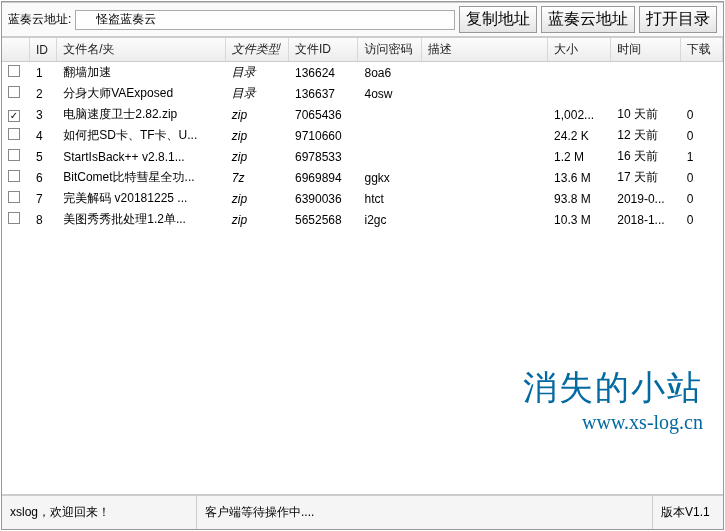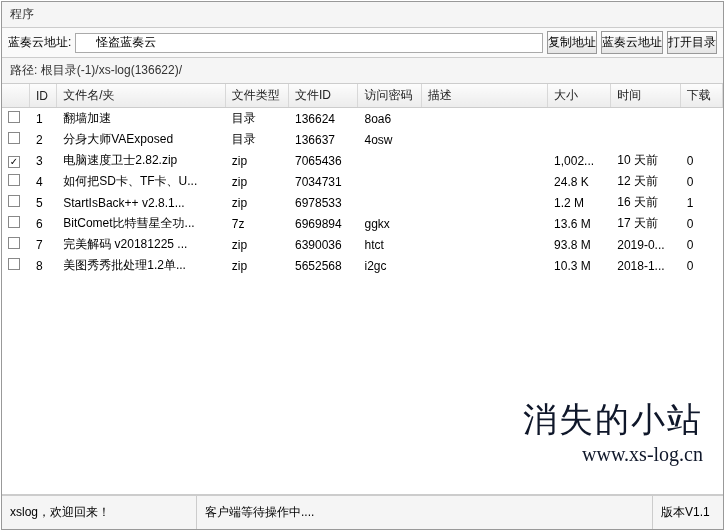--- a/index.html
+++ b/index.html
@@ -2,66 +2,62 @@
 <html><head>
 <meta charset="utf-8">
 <style>
 * { box-sizing: border-box; margin: 0; padding: 0; }
 body { font-family: "Microsoft YaHei", SimSun, sans-serif; font-size: 12px; background: #fff; width: 725px; height: 531px; overflow: hidden; position: relative; }
 .window { border: 1px solid #999; width: 723px; height: 529px; margin: 1px; display: flex; flex-direction: column; background: #f5f5f5; }
 .titlebar { padding: 4px 8px; color: #333; }
 .address-row { display: flex; align-items: center; padding: 3px 6px; gap: 4px; border-top: 1px solid #ccc; border-bottom: 1px solid #ccc; background: #fafafa; }
 .address-row label { white-space: nowrap; }
 .address-row input { flex: 1; border: 1px solid #aaa; padding: 2px 20px; font-size: 12px; background: #fff; }
-.btn { border: 1px solid #999; background: linear-gradient(#fff,#e5e5e5); padding: 2px 0; font-size: 12px; cursor: pointer; white-space: nowrap; }
+.btn { border: 1px solid #999; background: linear-gradient(#fff,#e5e5e5); padding: 2px 6px; font-size: 16px; cursor: pointer; white-space: nowrap; }
 .path-row { padding: 4px 8px; color: #333; }
 .grid { flex: 1; background: #fff; border-top: 1px solid #ccc; border-bottom: 1px solid #ccc; overflow: hidden; position: relative; }
 table { border-collapse: collapse; width: 100%; font-size: 12px; }
 th { text-align: left; font-weight: normal; background: linear-gradient(#fcfcfc,#ececec); border-right: 1px solid #d8d8d8; border-bottom: 1px solid #ccc; padding: 3px 6px; color: #222; position: sticky; top: 0; }
 td { padding: 2px 6px; border-right: 1px solid transparent; white-space: nowrap; overflow: hidden; text-overflow: ellipsis; }
 tbody tr { height: 18px; }
 .col-chk { width: 26px; }
 .col-id  { width: 26px; }
 .col-name{ width: 160px; }
-.col-type{ width: 60px; }
+.col-type{ width: 60px; font-style: italic; }
 .col-fid { width: 66px; }
 .col-pwd { width: 60px; }
 .col-desc{ width: 120px; }
 .col-size{ width: 60px; }
 .col-time{ width: 66px; margin-left: 12px; }
 .col-dl  { width: 40px; }
 .chk { width: 12px; height: 12px; border: 1px solid #888; display: inline-block; background: #fff; text-align: center; line-height: 10px; font-size: 10px; }
-.watermark { position: absolute; right: 20px; bottom: 28px; text-align: right; color: #0f172a; font-family: "KaiTi","STKaiti",serif; pointer-events: none; }
+.watermark { position: absolute; right: 20px; bottom: 60px; text-align: right; color: #0369a1; font-family: "KaiTi","STKaiti",serif; pointer-events: none; }
 .watermark .w-title { font-size: 34px; letter-spacing: 2px; }
 .watermark .w-url   { font-size: 20px; }
 .statusbar { display: flex; border-top: 1px solid #ccc; background: #f5f5f5; }
 .statusbar > div { padding: 8px 8px; border-right: 1px solid #ccc; }
 .statusbar > div:first-child { border-left: none; }
 .statusbar .cell-welcome { width: 195px; }
 .statusbar .cell-status  { flex: 1; }
 .statusbar .cell-time    { width: 140px; }
 .statusbar .cell-ver     { width: 70px; border-right: none; }
 </style>
 </head>
 <body>
 
 <div class="window">
-  <div class="titlebar">程序</div>
 
   <div class="address-row">
     <label>蓝奏云地址:</label>
     <input type="text" value="怪盗蓝奏云" style="">
     <button class="btn">复制地址</button>
     <button class="btn">蓝奏云地址</button>
     <button class="btn">打开目录</button>
   </div>
 
-  <div class="path-row">
-    <span>路径: </span><span>根目录(-1)/xs-log(136622)/</span>
-  </div>
 
   <div class="grid">
     <table>
       <thead>
         <tr>
           <th class="col-chk"></th>
           <th class="col-id">ID</th>
           <th class="col-name">文件名/夹</th>
           <th class="col-type">文件类型</th>
           <th class="col-fid">文件ID</th>
@@ -107,24 +103,24 @@
             <td class="col-desc"></td>
             <td class="col-size">1,002...</td>
             <td class="col-time">10 天前</td>
             <td class="col-dl">0</td>
           </tr>
           <tr>
             <td class="col-chk"><span class="chk"></span></td>
             <td class="col-id">4</td>
             <td class="col-name">如何把SD卡、TF卡、U...</td>
             <td class="col-type">zip</td>
-            <td class="col-fid">7034731</td>
+            <td class="col-fid">9710660</td>
             <td class="col-pwd"></td>
             <td class="col-desc"></td>
-            <td class="col-size">24.8 K</td>
+            <td class="col-size">24.2 K</td>
             <td class="col-time">12 天前</td>
             <td class="col-dl">0</td>
           </tr>
           <tr>
             <td class="col-chk"><span class="chk"></span></td>
             <td class="col-id">5</td>
             <td class="col-name">StartIsBack++ v2.8.1...</td>
             <td class="col-type">zip</td>
             <td class="col-fid">6978533</td>
             <td class="col-pwd"></td>

